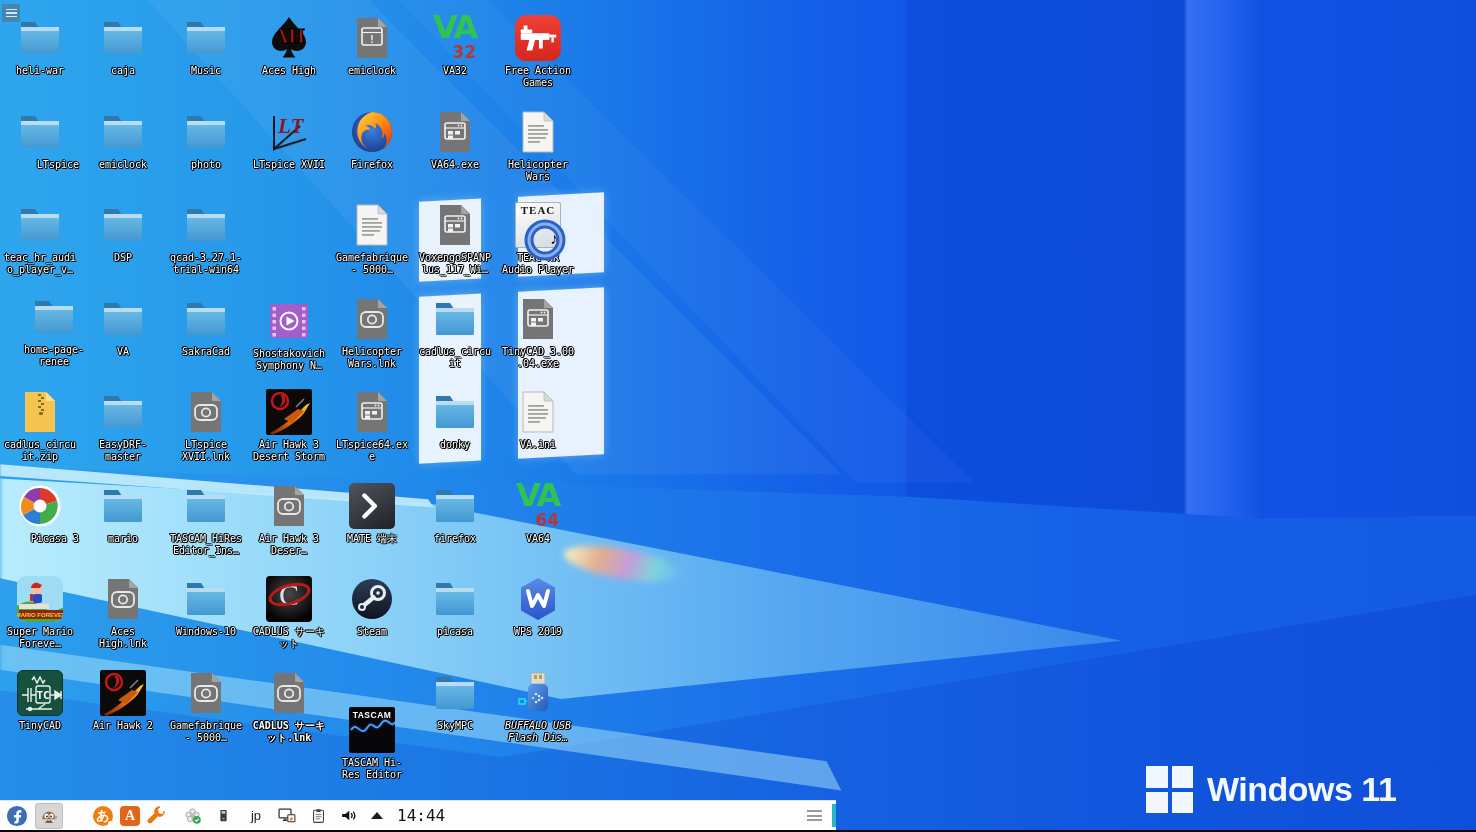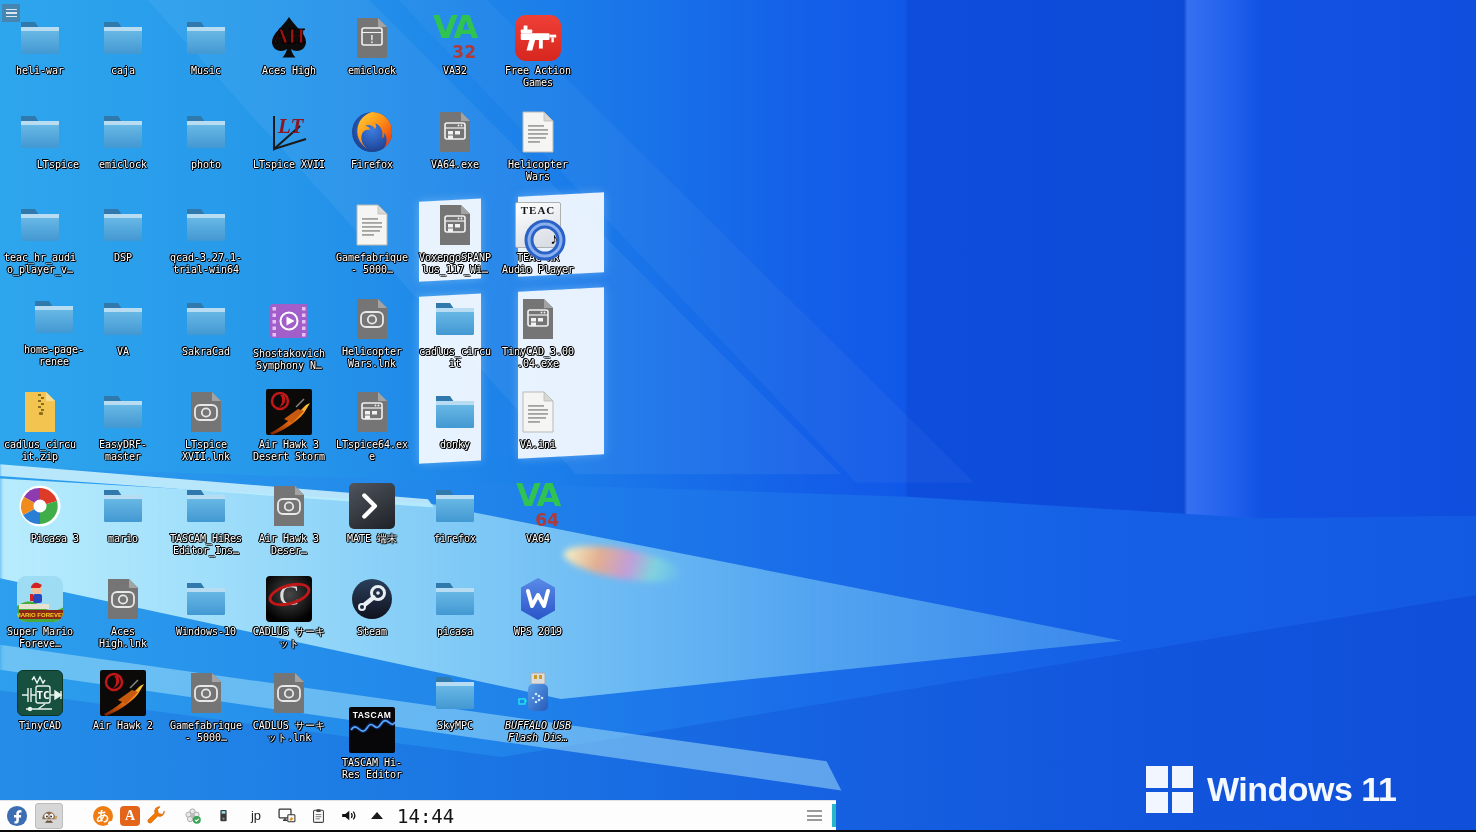--- a/index.html
+++ b/index.html
@@ -93,21 +93,21 @@
     border-top:1px solid #e2e2e2;display:flex;align-items:center;}
   .tb-btn{width:24px;height:24px;display:flex;align-items:center;justify-content:center;flex:none;}
   .tb-btn svg{display:block;}
   .gimp-bg{background:#d6d6d6;border:1px solid #bdbdbd;border-radius:3px;width:26px;height:24px;}
   .tray-badge{display:flex;align-items:center;justify-content:center;color:#fff;font-weight:bold;}
   .badge-mozc{width:20px;height:20px;border-radius:50%;background:#ef7d12;font-size:13px;position:relative;}
   .badge-mozc::after{content:"";position:absolute;right:0;bottom:0;width:5px;height:5px;border-radius:50%;background:#fff;}
   .badge-a{width:20px;height:20px;border-radius:4px;background:#e2651a;font-size:14px;font-family:"Liberation Serif",serif;}
   .jp-label{font-size:13px;color:#222;}
   .up-arrow{width:0;height:0;border-left:6px solid transparent;border-right:6px solid transparent;border-bottom:7px solid #1a1a1a;}
-  #clock{font-family:"DejaVu Sans Mono",monospace;font-size:19px;color:#141414;margin-left:8px;}
+  #clock{font-family:"DejaVu Sans Mono",monospace;font-size:16px;color:#141414;margin-left:8px;}
   #tb-handle{margin-left:auto;margin-right:14px;display:flex;flex-direction:column;gap:2.5px;}
   #tb-handle i{width:15px;height:2px;background:#9a9a9a;display:block;}
   #tb-sliver{position:absolute;right:0;top:3px;width:4px;height:23px;background:#28b6c8;}
 </style>
 </head>
 <body>
 
 <svg width="0" height="0" style="position:absolute">
   <defs>
     <linearGradient id="fgrad" x1="0" y1="0" x2="0" y2="1">
@@ -789,21 +789,21 @@
       <div class="glyph">
         <svg viewBox="0 0 48 48">
           <path d="M9 4h21l9 9v31H9z" fill="#757575"></path>
           <path d="M30 4l9 9h-9z" fill="#a3a3a3"></path>
           <rect x="13" y="17" width="22" height="15" rx="5" fill="none" stroke="#e8e8e8" stroke-width="1.8"></rect>
           <circle cx="24" cy="24.5" r="4.2" fill="none" stroke="#e8e8e8" stroke-width="1.8"></circle>
         </svg>
       </div>
       <div class="dlabel">Gamefabrique - 5000…</div>
     </div>
-    <div class="dicon" style="left: 249px; top: 668.5px;">
+    <div class="dicon" style="left: 249px; top: 668.5px; font-weight: bold;">
       <div class="glyph">
         <svg viewBox="0 0 48 48">
           <path d="M9 4h21l9 9v31H9z" fill="#757575"></path>
           <path d="M30 4l9 9h-9z" fill="#a3a3a3"></path>
           <rect x="13" y="17" width="22" height="15" rx="5" fill="none" stroke="#e8e8e8" stroke-width="1.8"></rect>
           <circle cx="24" cy="24.5" r="4.2" fill="none" stroke="#e8e8e8" stroke-width="1.8"></circle>
         </svg>
       </div>
       <div class="dlabel">CADLUS サーキット.lnk</div>
     </div>

